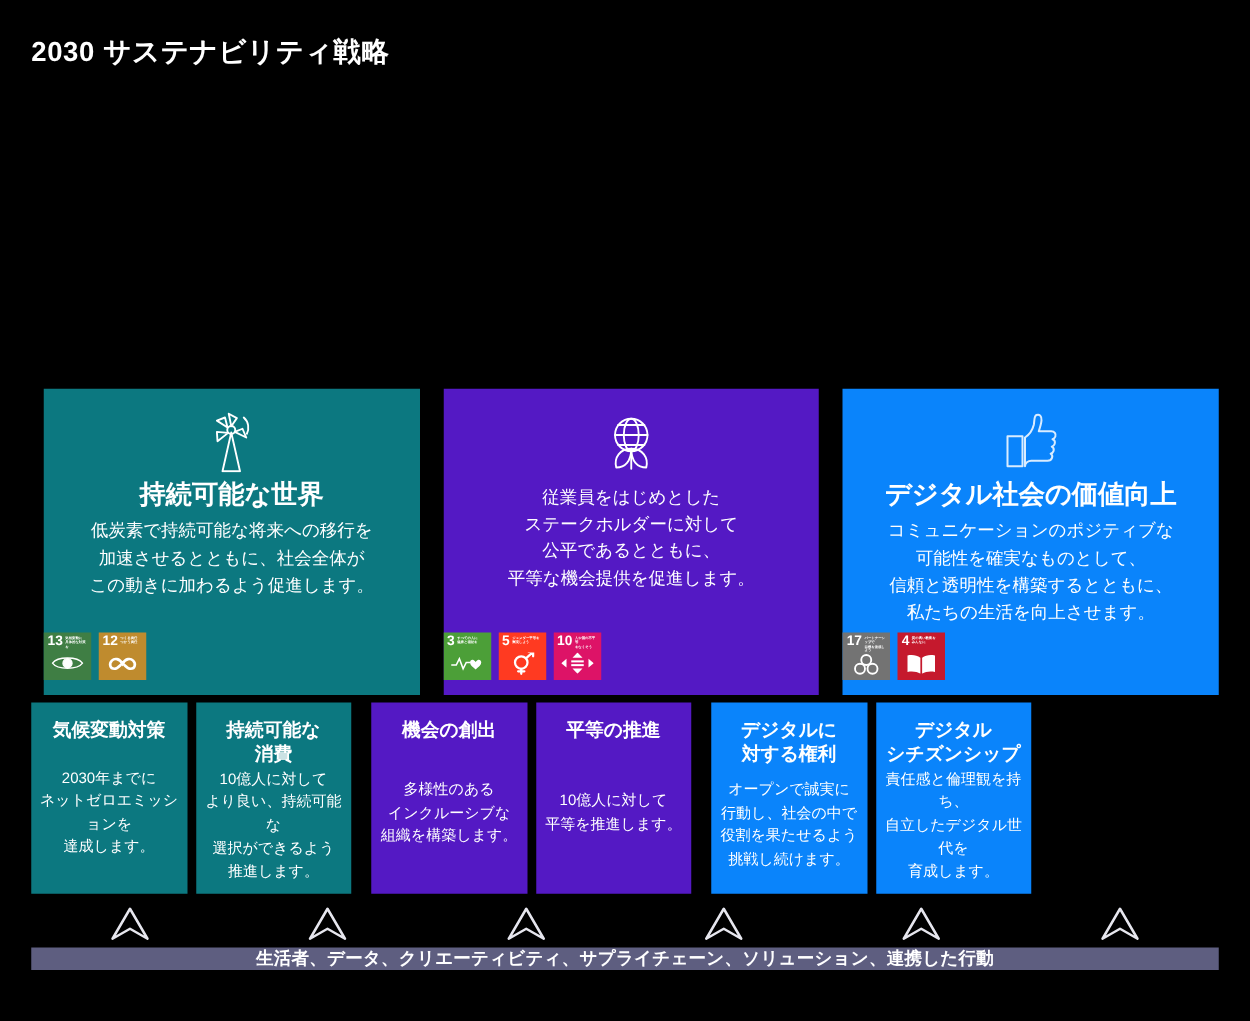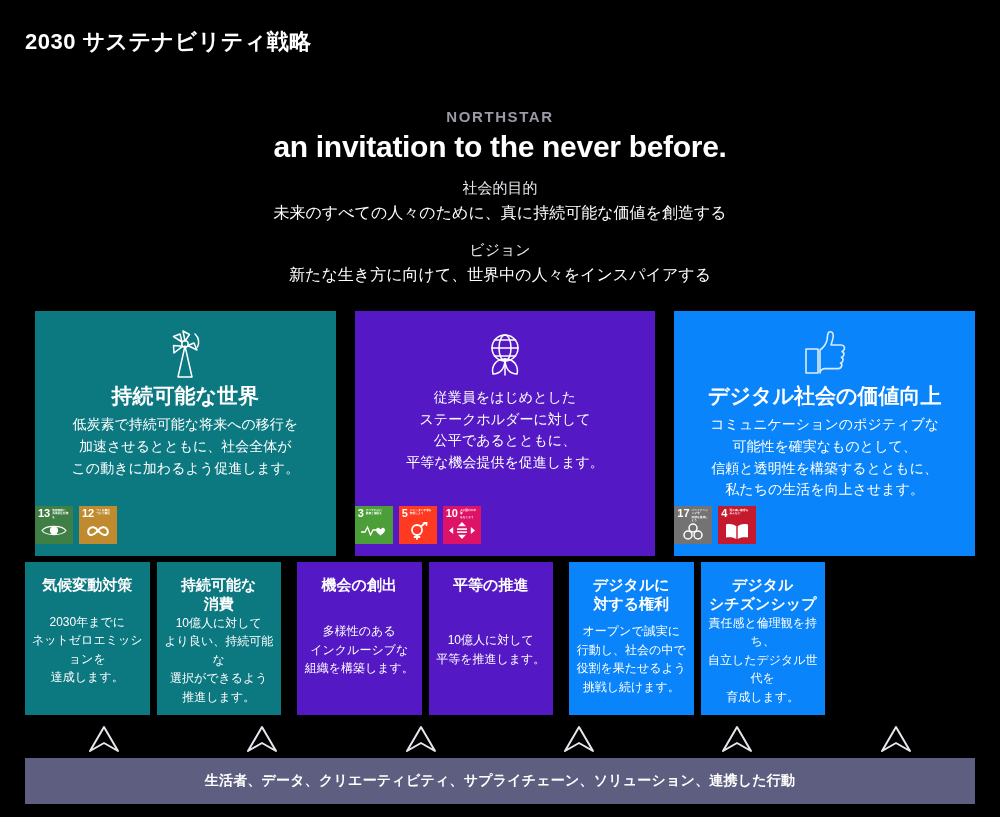--- a/index.html
+++ b/index.html
@@ -92,46 +92,32 @@
     margin-top: auto; margin-bottom: auto; white-space: pre-line;
   }
 
   
   .chevrons { position: absolute; left: 25px; top: 722px; width: 950px; height: 34px;
               display: flex; }
   .chev-cell { flex: 1 1 0; display: flex; align-items: center; justify-content: center; }
 
   
   .footer-bar {
-    position: absolute; left: 25px; top: 758px; width: 950px; height: 46px;
+    position: absolute; left: 25px; top: 758px; width: 950px; height: 18px;
     background: #5e5e80; display: flex; align-items: center; justify-content: center;
   }
   .footer-text { font-size: 14px; font-weight: bold; color: #fff; letter-spacing: .2px; }
 </style>
 </head>
 <body>
 
 <div class="page">
 
   <div class="page-title">2030 サステナビリティ戦略</div>
 
-  <div class="hero">
-    <div class="hero-kicker">NORTHSTAR</div>
-    <div class="hero-head">an invitation to the never before.</div>
-
-    <div class="hero-block">
-      <div class="hero-label">社会的目的</div>
-      <div class="hero-text">未来のすべての人々のために、真に持続可能な価値を創造する</div>
-    </div>
-
-    <div class="hero-block second">
-      <div class="hero-label">ビジョン</div>
-      <div class="hero-text">新たな生き方に向けて、世界中の人々をインスパイアする</div>
-    </div>
-  </div>
 
   <div class="cards">
 
     <div class="card teal">
       <div class="card-icon">
         <svg width="44" height="50" viewBox="0 0 44 50" fill="none" stroke="#ffffff" stroke-width="1.5" stroke-linecap="round" stroke-linejoin="round">
           <path d="M22 18 L15 49 L29 49 Z"></path>
           <circle cx="22" cy="16" r="3.2"></circle>
           <path d="M22 13 L20 3 L26.5 6.5 Z"></path>
           <path d="M24.8 17.5 L34 22 L31 15 Z"></path>

